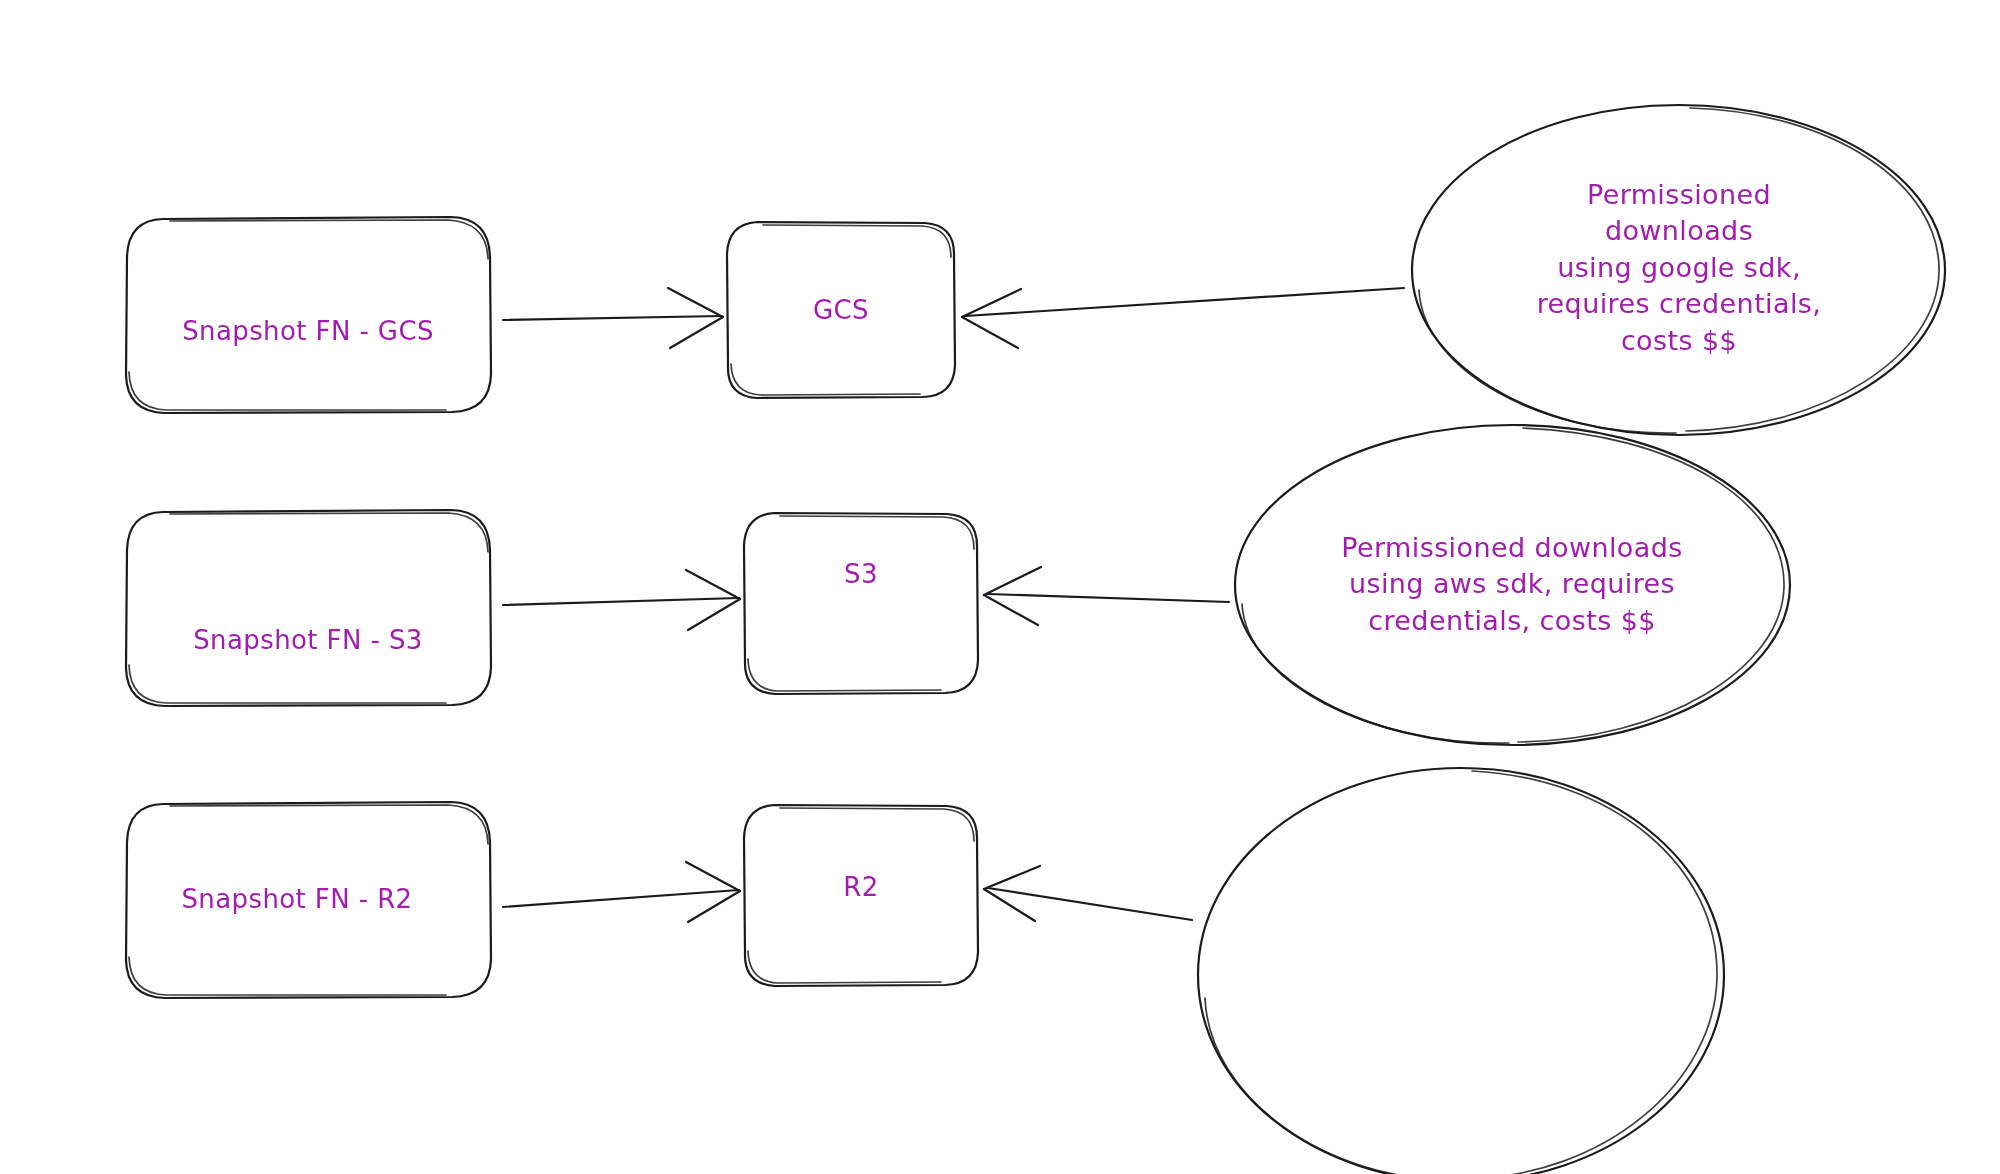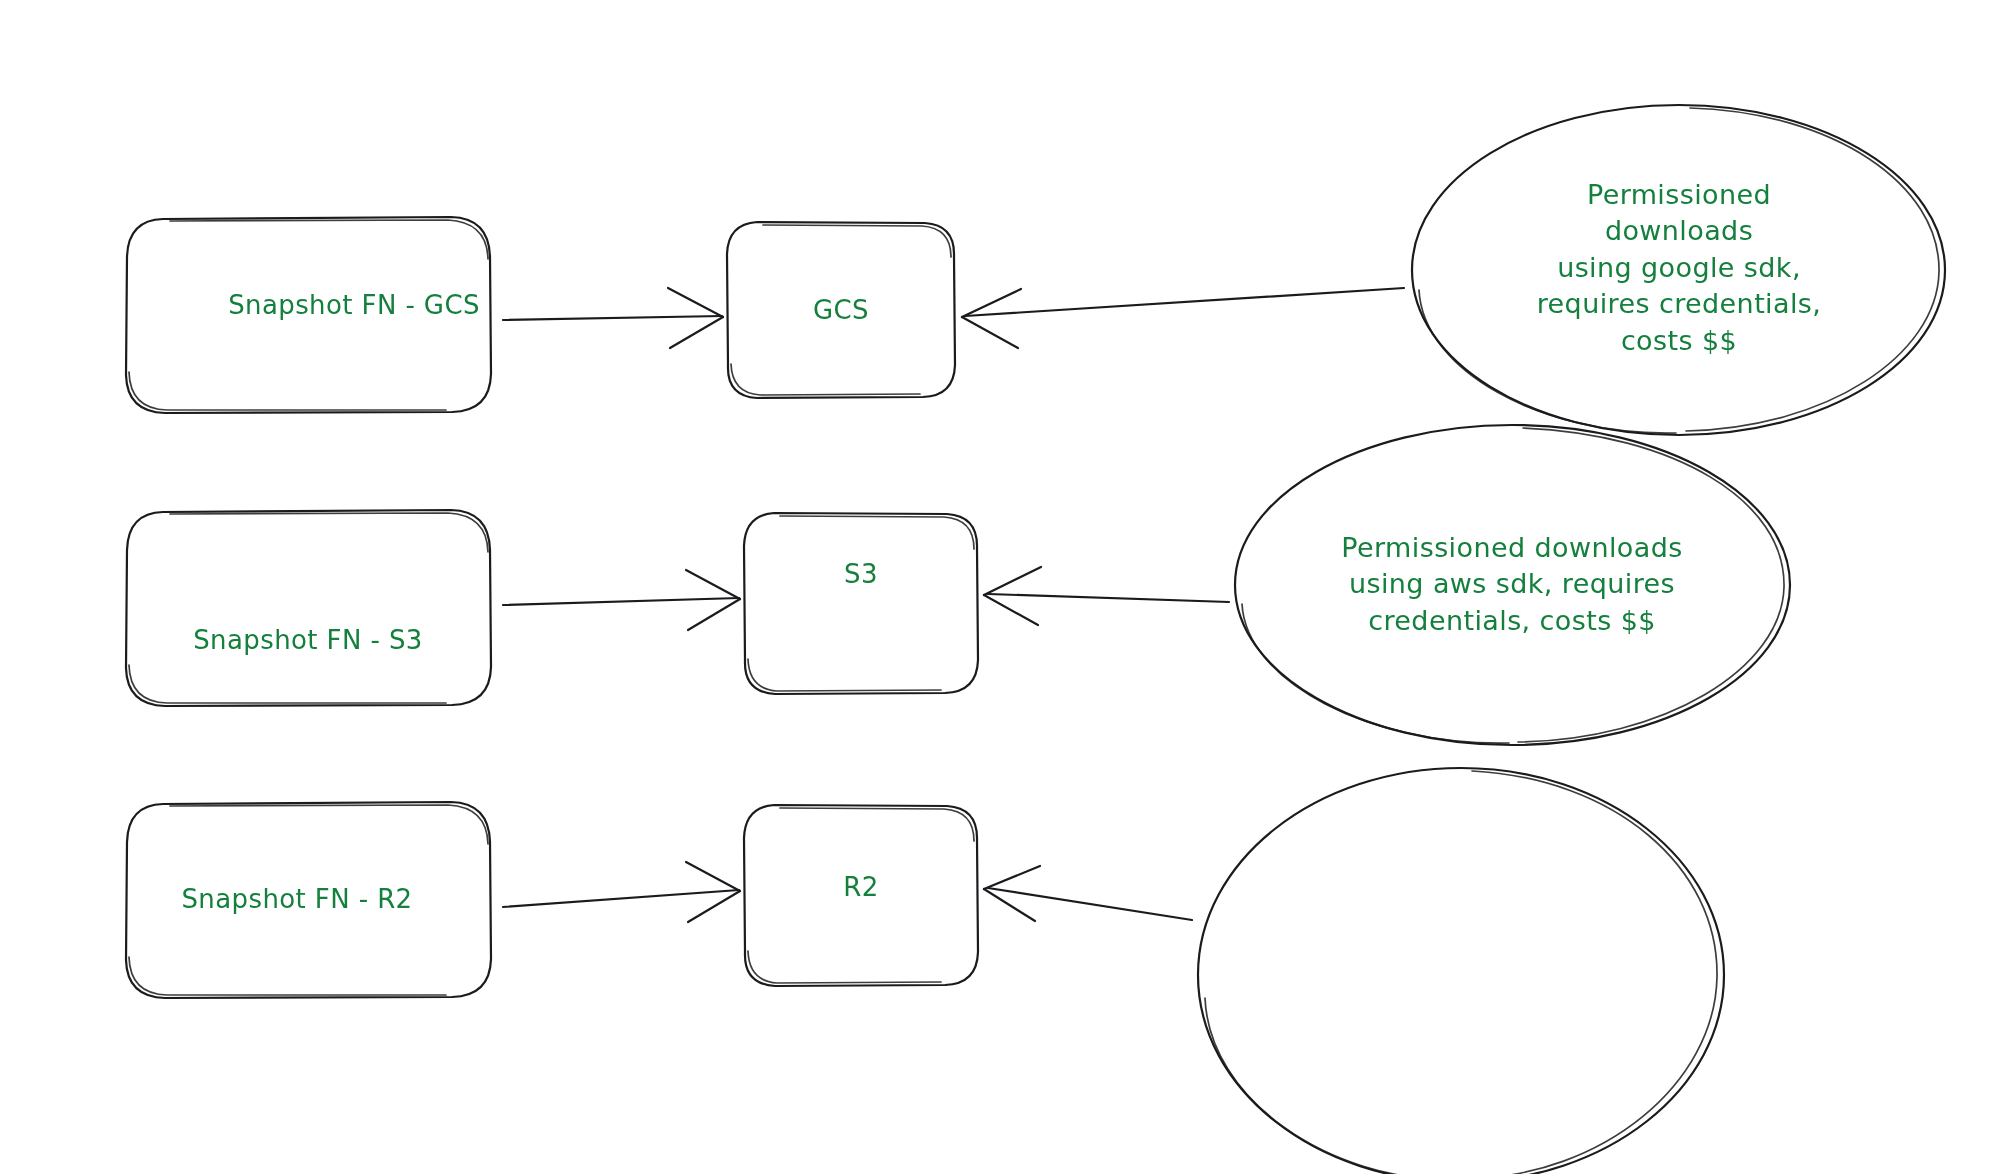--- a/index.html
+++ b/index.html
@@ -10,21 +10,21 @@
     font-family:"DejaVu Sans", sans-serif;
     overflow:hidden;
   }
   #canvas{position:relative;width:2000px;height:1174px;background:#fff;}
   svg#sketch{position:absolute;top:0;left:0;width:2000px;height:1174px;}
   .stroke{fill:none;stroke:#1b1b1f;stroke-linecap:round;stroke-linejoin:round;}
   .s1{stroke-width:2.2;}
   .s2{stroke-width:1.7;opacity:.85;}
   .lbl{
     position:absolute;
-    color:#15803d;
+    color:#a21caf;
     font-family:"DejaVu Sans", sans-serif;
     text-align:center;
     line-height:1.35;
     white-space:pre-line;
     letter-spacing:.4px;
     transform:translate(-50%,-50%);
     pointer-events:none;
   }
   .node-label{font-size:26px;}
   .note-label{font-size:27px;}
@@ -121,21 +121,21 @@
     </g>
 
     <g>
       <path class="stroke s1" d="M1192 920 L988 888"></path>
       <path class="stroke s1" d="M1040 866 L984 889"></path>
       <path class="stroke s1" d="M1035 921 L984 889"></path>
     </g>
 
   </svg>
 
-  <div class="lbl node-label" style="left:308px;top:306px;margin-left:46px;">Snapshot FN - GCS</div>
+  <div class="lbl node-label" style="left:308px;top:332px;">Snapshot FN - GCS</div>
 
   <div class="lbl node-label" style="left:841px;top:311px;">GCS</div>
 
   <div class="lbl note-label" style="left:1679px;top:268px;">Permissioned downloads
 using google sdk,
 requires credentials,
 costs $$</div>
 
   <div class="lbl node-label" style="left:308px;top:641px;">Snapshot FN - S3</div>
 

